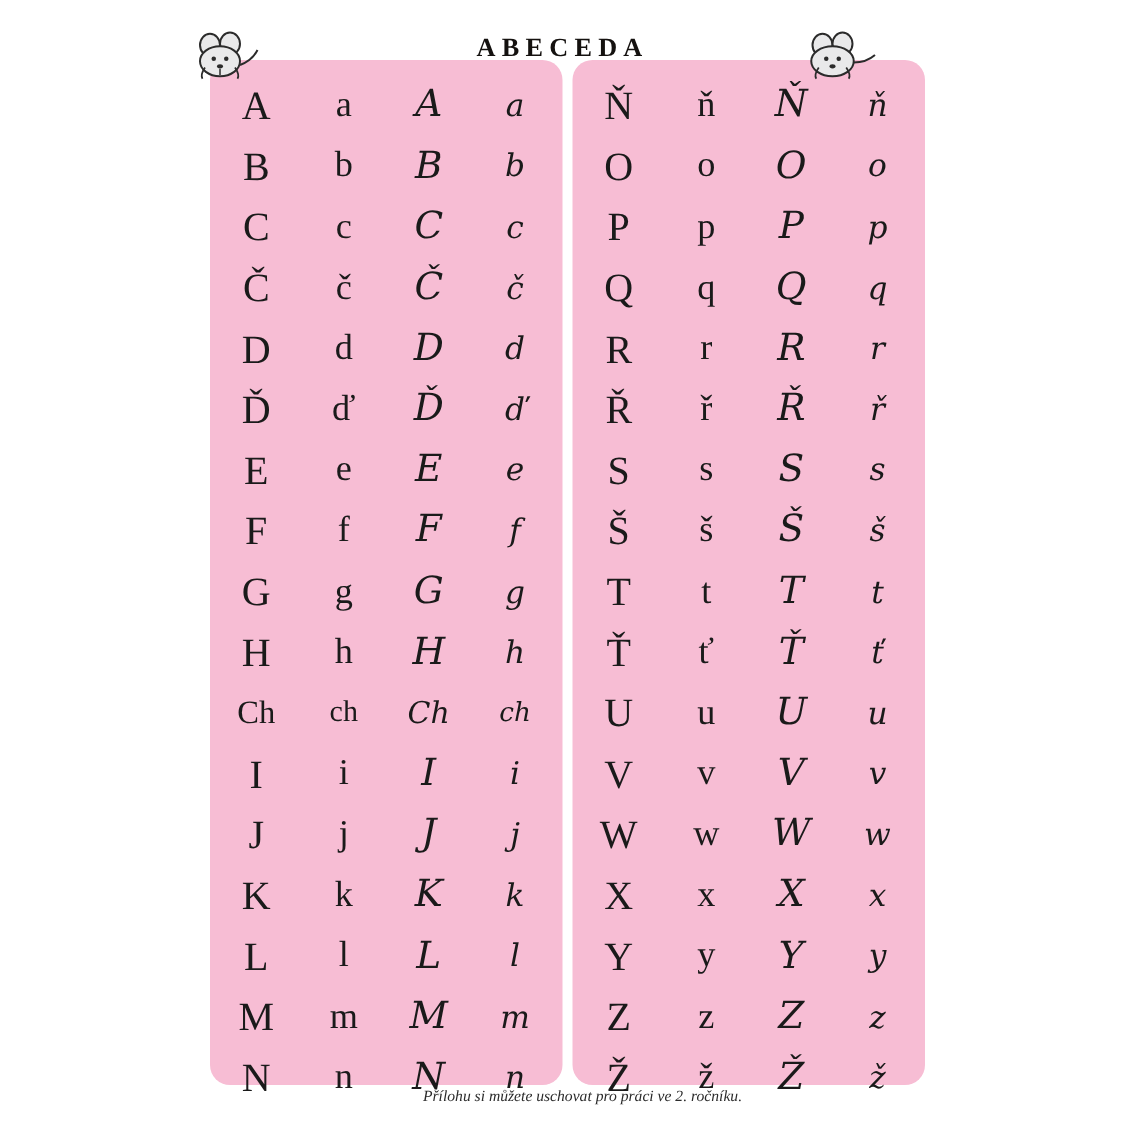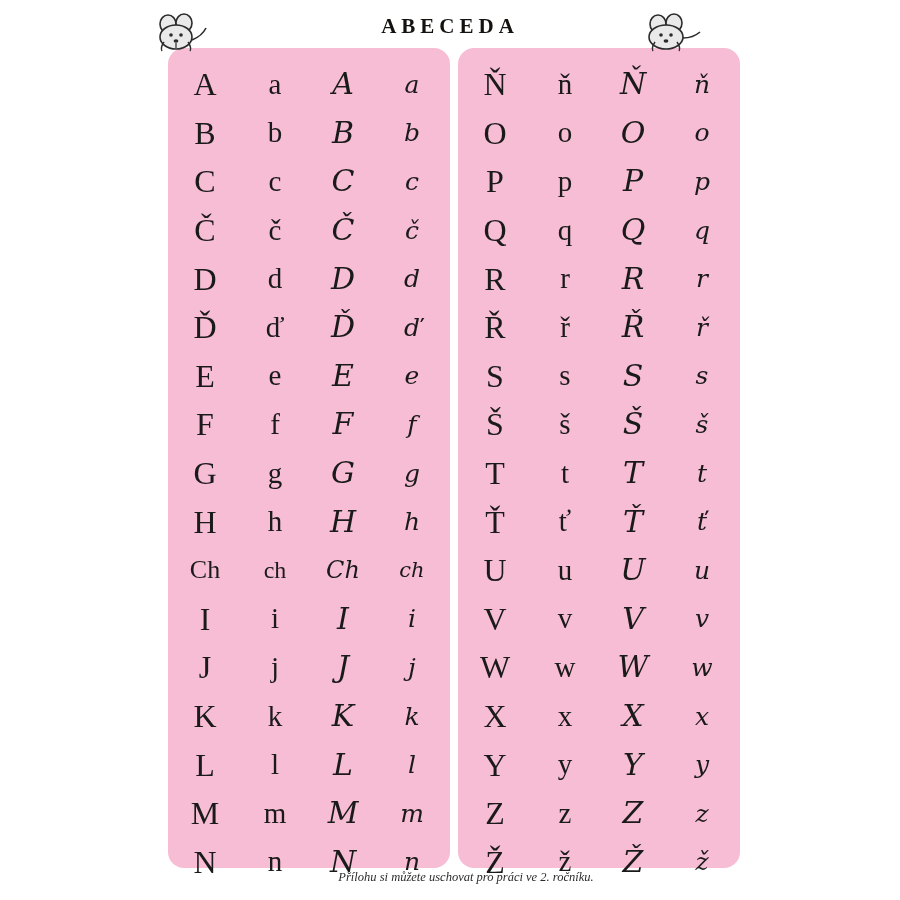--- a/index.html
+++ b/index.html
@@ -20,21 +20,21 @@
     left: 0; top: 0;
     width: 900px;
     height: 900px;
     background: #ffffff;
   }
 
   
   #title-row {
     position: absolute;
     left: 0;
-    top: 0;
+    top: 12px;
     width: 900px;
     height: 48px;
   }
   #page-title {
     position: absolute;
     left: 0;
     top: 14px;
     width: 900px;
     text-align: center;
     font-family: "Liberation Serif", serif;

